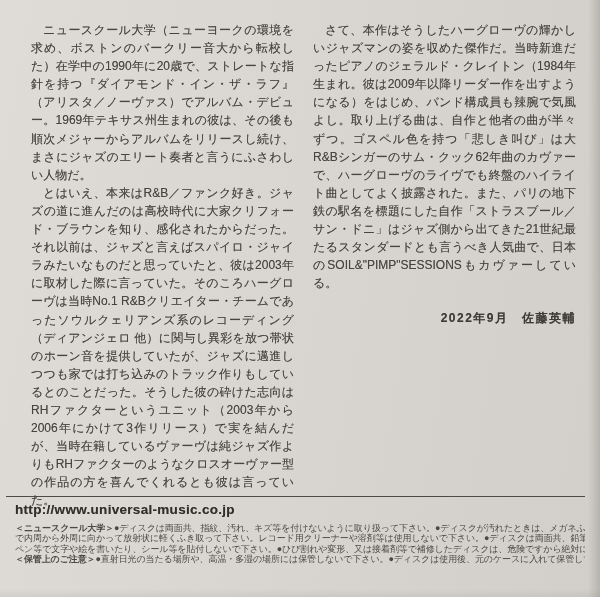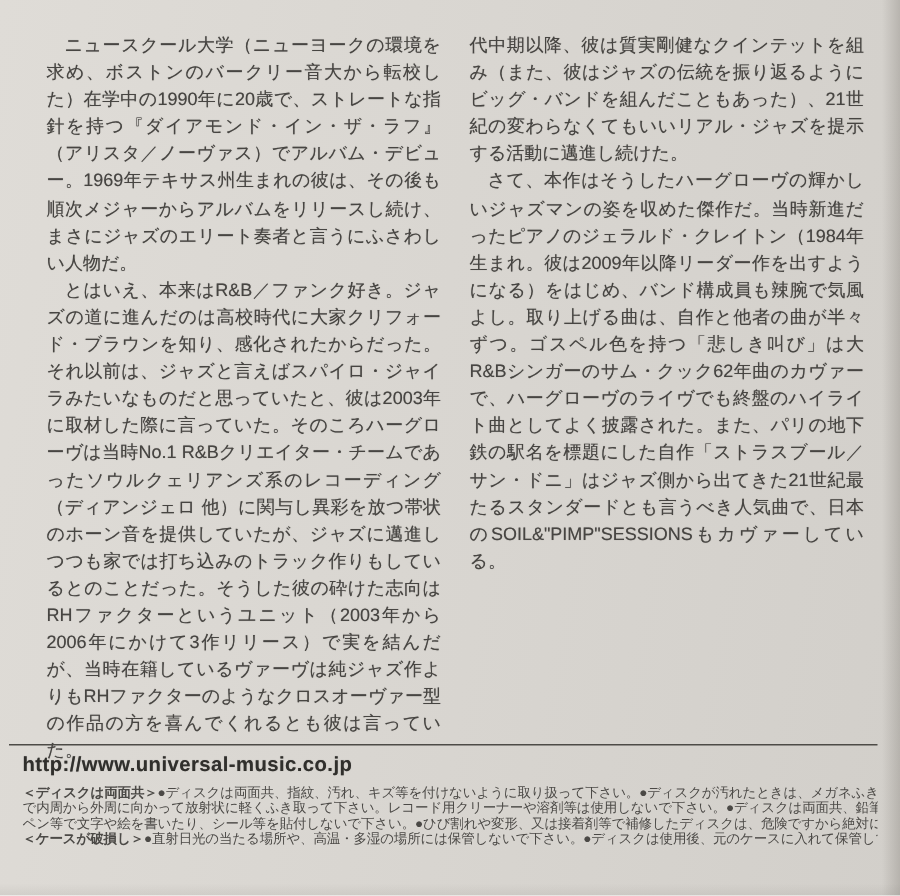--- a/index.html
+++ b/index.html
@@ -90,30 +90,30 @@
 <div class="page">
 
   <div class="columns">
 
     <div class="col">
       <p class="indent">ニュースクール大学（ニューヨークの環境を求め、ボストンのバークリー音大から転校した）在学中の1990年に20歳で、ストレートな指針を持つ『ダイアモンド・イン・ザ・ラフ』（アリスタ／ノーヴァス）でアルバム・デビュー。1969年テキサス州生まれの彼は、その後も順次メジャーからアルバムをリリースし続け、まさにジャズのエリート奏者と言うにふさわしい人物だ。</p>
       <p class="indent">とはいえ、本来はR&amp;B／ファンク好き。ジャズの道に進んだのは高校時代に大家クリフォード・ブラウンを知り、感化されたからだった。それ以前は、ジャズと言えばスパイロ・ジャイラみたいなものだと思っていたと、彼は2003年に取材した際に言っていた。そのころハーグローヴは当時No.1 R&amp;Bクリエイター・チームであったソウルクェリアンズ系のレコーディング（ディアンジェロ 他）に関与し異彩を放つ帯状のホーン音を提供していたが、ジャズに邁進しつつも家では打ち込みのトラック作りもしているとのことだった。そうした彼の砕けた志向はRHファクターというユニット（2003年から2006年にかけて3作リリース）で実を結んだが、当時在籍しているヴァーヴは純ジャズ作よりもRHファクターのようなクロスオーヴァー型の作品の方を喜んでくれるとも彼は言っていた。</p>
     </div>
 
     <div class="col">
-      <p>代中期以降、彼は質実剛健なクインテットを組み（また、彼はジャズの伝統を振り返るようにビッグ・バンドを組んだこともあった）、21世紀の変わらなくてもいいリアル・ジャズを提示する活動に邁進し続けた。</p>
       <p class="indent">さて、本作はそうしたハーグローヴの輝かしいジャズマンの姿を収めた傑作だ。当時新進だったピアノのジェラルド・クレイトン（1984年生まれ。彼は2009年以降リーダー作を出すようになる）をはじめ、バンド構成員も辣腕で気風よし。取り上げる曲は、自作と他者の曲が半々ずつ。ゴスペル色を持つ「悲しき叫び」は大R&amp;Bシンガーのサム・クック62年曲のカヴァーで、ハーグローヴのライヴでも終盤のハイライト曲としてよく披露された。また、パリの地下鉄の駅名を標題にした自作「ストラスブール／サン・ドニ」はジャズ側から出てきた21世紀最たるスタンダードとも言うべき人気曲で、日本のSOIL&amp;"PIMP"SESSIONSもカヴァーしている。</p>
+      <p class="signature">2022年9月　佐藤英輔</p>
     </div>
 
   </div>
 
   <div class="footer">
     <div class="rule"></div>
     <div class="url">http://www.universal-music.co.jp</div>
     <div class="notes">
-      <div class="note-line"><span class="note-head">＜ディスクは両面共＞</span><span>●ディスクは両面共、指紋、汚れ、キズ等を付けないように取り扱って下さい。●ディスクが汚れたときは、メガネふきのような柔らかい布</span></div>
+      <div class="note-line"><span class="note-head">＜ニュースクール大学＞</span><span>●ディスクは両面共、指紋、汚れ、キズ等を付けないように取り扱って下さい。●ディスクが汚れたときは、メガネふきのような柔らかい布</span></div>
       <div class="note-line"><span class="note-head"></span><span>で内周から外周に向かって放射状に軽くふき取って下さい。レコード用クリーナーや溶剤等は使用しないで下さい。●ディスクは両面共、鉛筆、ボールペン、油性</span></div>
       <div class="note-line"><span class="note-head"></span><span>ペン等で文字や絵を書いたり、シール等を貼付しないで下さい。●ひび割れや変形、又は接着剤等で補修したディスクは、危険ですから絶対に使用しないで下さい。</span></div>
-      <div class="note-line"><span class="note-head">＜ケースが破損し＞</span><span>●直射日光の当たる場所や、高温・多湿の場所には保管しないで下さい。●ディスクは使用後、元のケースに入れて保管して下さい。</span></div>
+      <div class="note-line"><span class="note-head">＜保管上のご注意＞</span><span>●直射日光の当たる場所や、高温・多湿の場所には保管しないで下さい。●ディスクは使用後、元のケースに入れて保管して下さい。</span></div>
     </div>
   </div>
 
 </div>
 
 </body></html>

